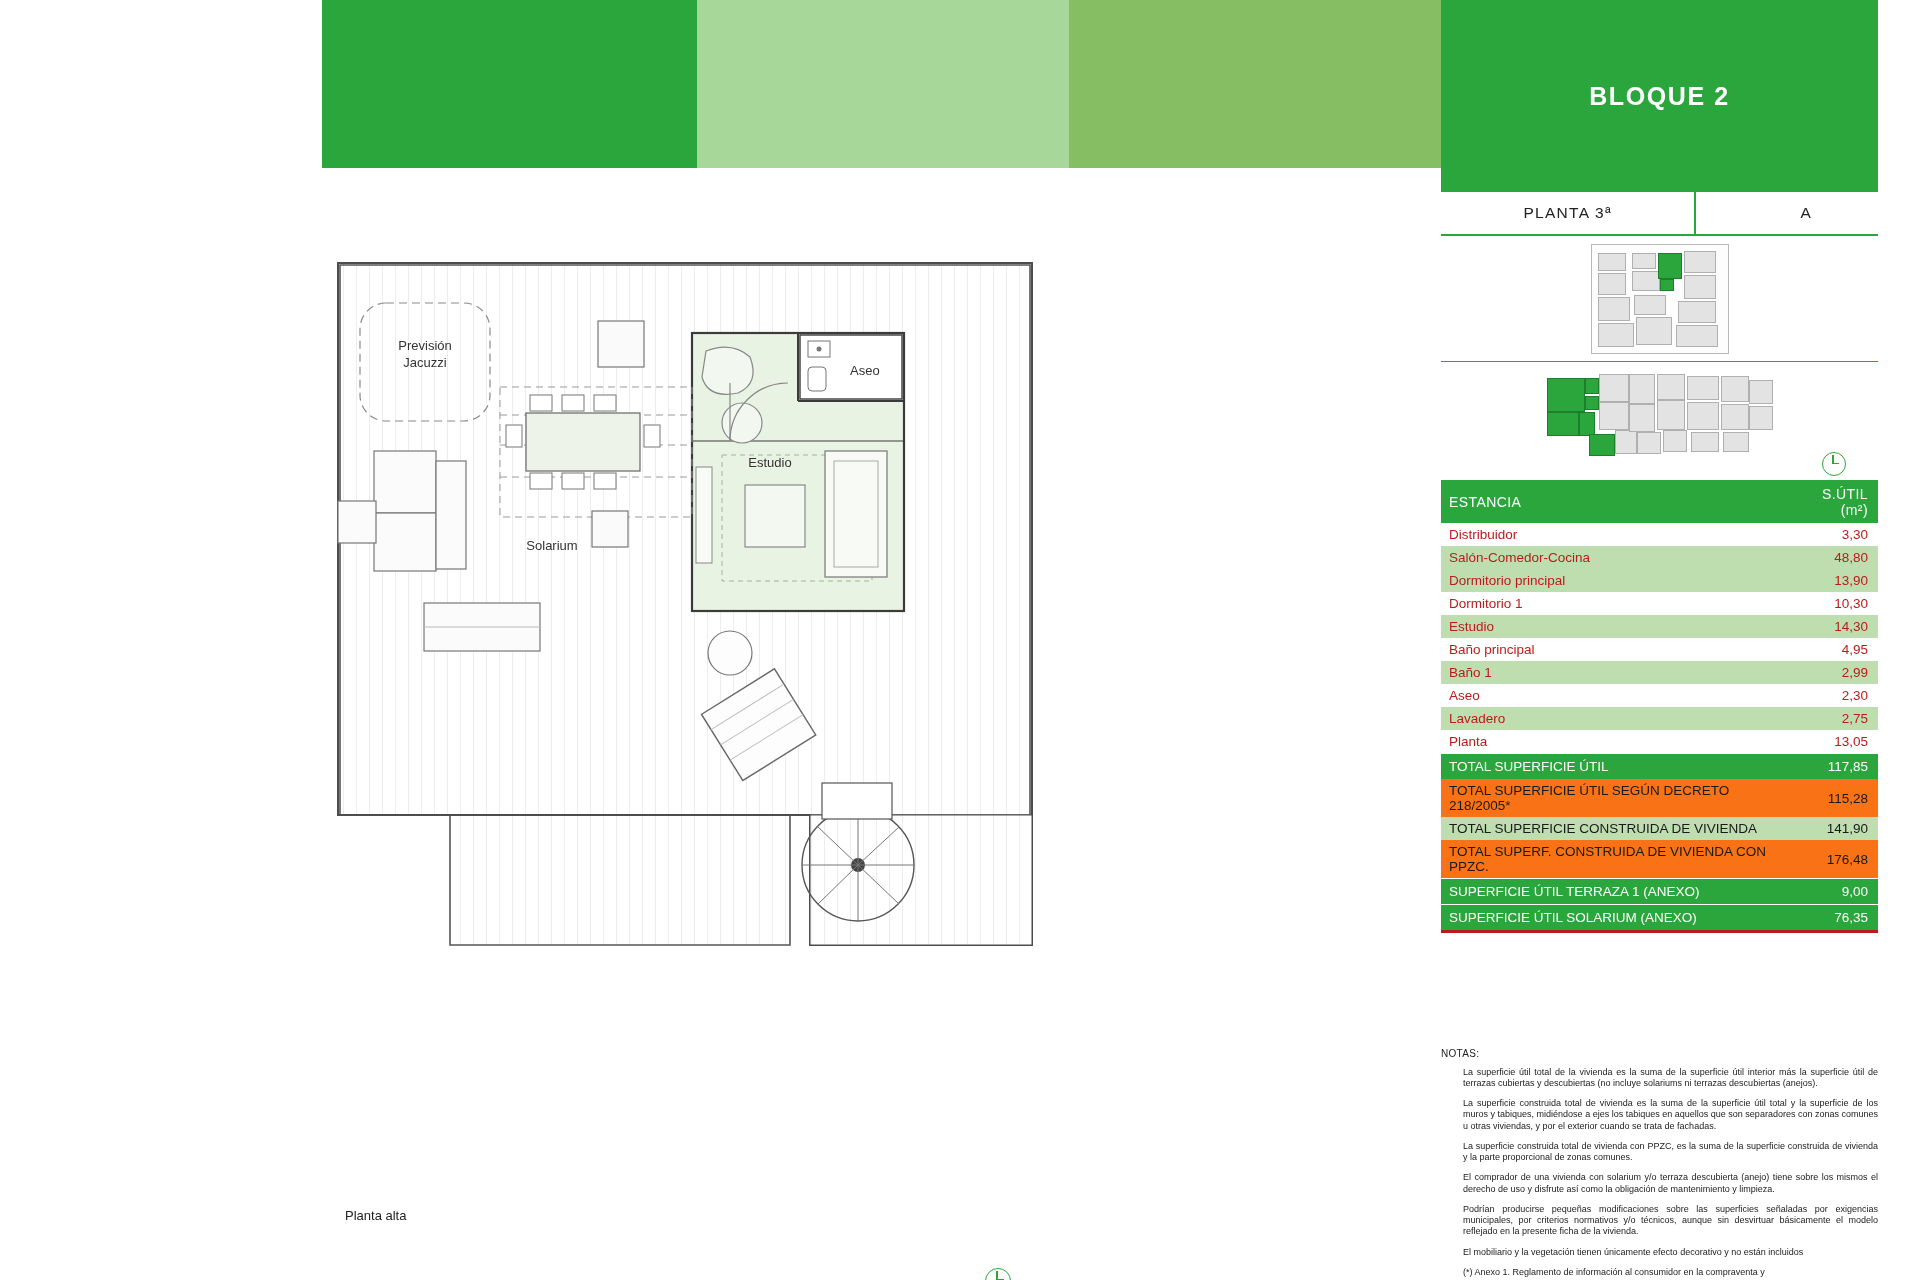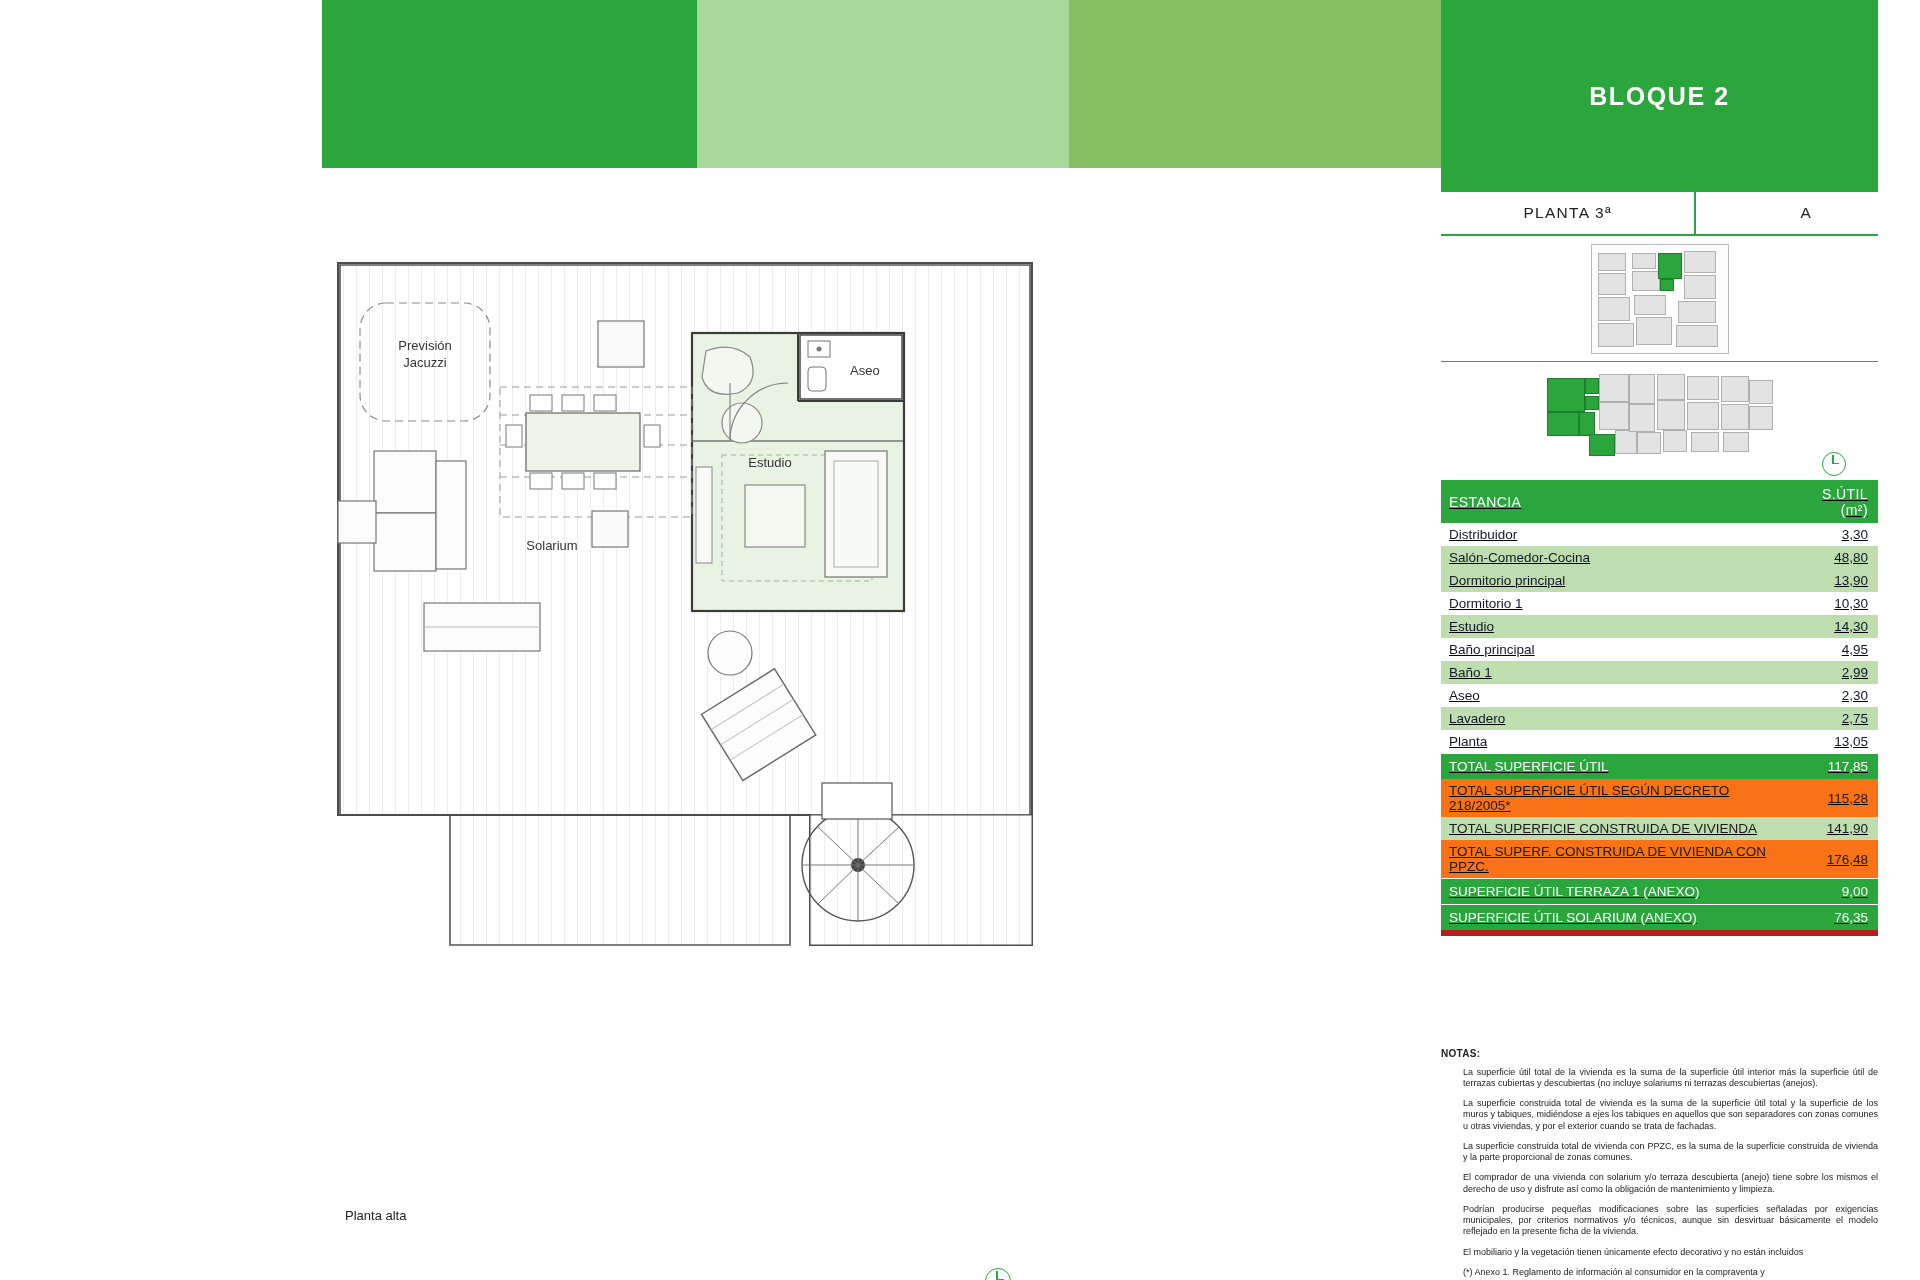--- a/index.html
+++ b/index.html
@@ -144,58 +144,58 @@
     color: #fff;
     font-weight: normal;
     text-align: left;
     padding: 5px 8px;
     font-size: 14px;
     letter-spacing: 0.4px;
   }
   table.surf th.num { text-align: right; padding-right: 10px; }
   table.surf td {
     padding: 4px 8px;
-    color: #0f172a;
+    color: #b91c1c;
     border: none;
   }
   table.surf td.num { text-align: right; padding-right: 10px; }
   tr.alt td { background: #bfdeb0; }
   tr.plain td { background: #ffffff; }
   tr.total td {
     background: #2ba63c;
     color: #fff;
     font-size: 13.5px;
     padding-top: 5px; padding-bottom: 5px;
   }
   tr.total-lt td {
     background: #f97316;
     color: #1a1a1a;
   }
   tr.total-alt td {
     background: #bfdeb0;
     color: #1a1a1a;
   }
   tr.total td.num, tr.total-lt td.num, tr.total-alt td.num { text-align: right; }
-  .tbl-wrap { border-bottom: 6px solid #b91c1c; text-decoration: underline; }
+  .tbl-wrap { border-bottom: 3px solid #b91c1c; }
   tr.sep td { border-top: 1px solid #ffffff; }
 
   
   .notes {
     position: absolute;
     left: 1441px;
     top: 1048px;
     width: 437px;
     font-size: 9px;
     color: #222;
     line-height: 1.25;
   }
   .notes h4 {
     margin: 0 0 6px 0;
     font-size: 10px;
-    font-weight: bold;
+    font-weight: normal;
     letter-spacing: 0.3px;
   }
   .notes p {
     margin: 0 0 9px 0;
     padding-left: 22px;
     text-align: justify;
   }
 
   
   .plan {

